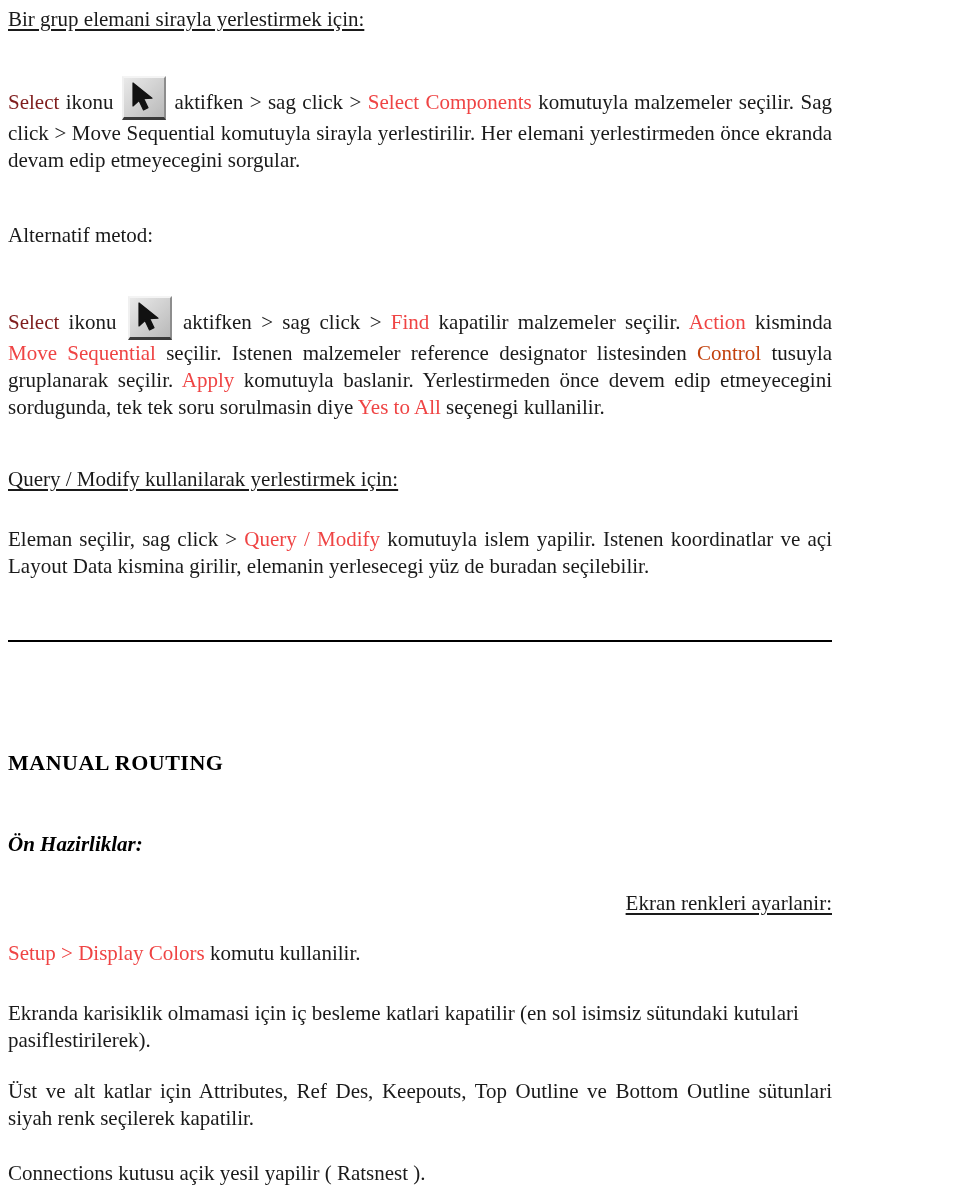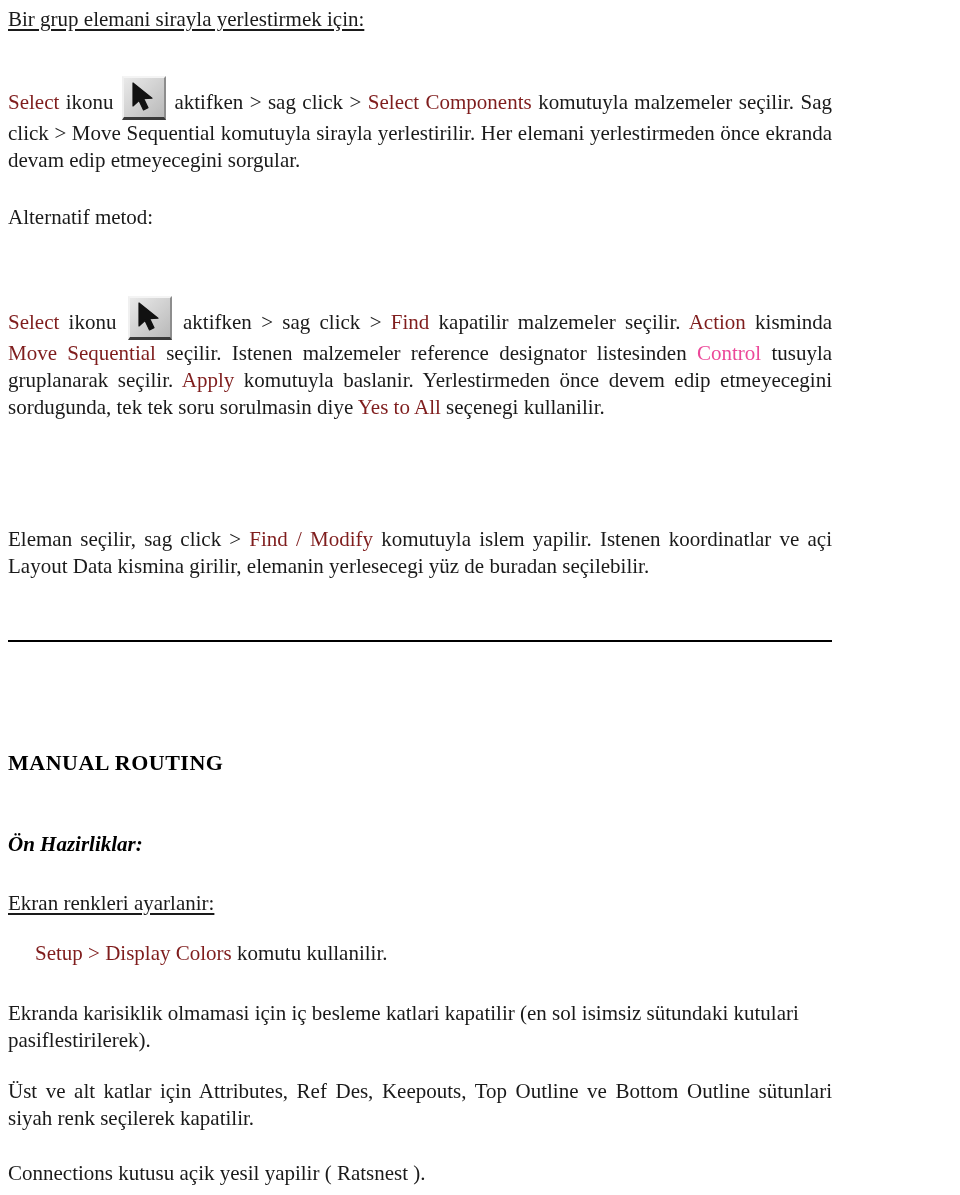--- a/index.html
+++ b/index.html
@@ -32,22 +32,22 @@
 
   .para {
     font-size: 21px;
     line-height: 27px;
     text-align: justify;
     color: #1a1a1a;
   }
   .para.nojust { text-align: left; }
 
   .red   { color: #7f1d1d; }
-  .blue  { color: #7f1d1d; }
-  .green { color: #ec4899; }
+  .blue  { color: #ef4444; }
+  .green { color: #c2410c; }
 
   .bold-center {
     font-weight: bold;
     text-align: left;
     font-size: 22px;
     letter-spacing: 0.5px;
   }
   .bold-left {
     font-weight: bold;
     font-size: 21px;
@@ -98,21 +98,21 @@
     <span class="tool-icon">
       <svg width="26" height="30" viewBox="0 0 26 30">
         <polygon points="2,1 2,24 8,18.5 12.5,28 17,25.8 12.6,16.6 21,16.2" fill="#111111" stroke="#111111" stroke-width="1.2" stroke-linejoin="round"></polygon>
       </svg>
     </span>
     <span>aktifken &gt; sag click &gt;</span>
     <span class="blue">Select Components</span>
     <span>komutuyla malzemeler seçilir. Sag click &gt; Move Sequential komutuyla sirayla yerlestirilir. Her elemani yerlestirmeden önce ekranda devam edip etmeyecegini sorgular.</span>
   </div>
 
-  <div class="abs" style="top:204px;">
+  <div class="abs" style="top:222px;">
     <span class="para">Alternatif metod:</span>
   </div>
 
   <div class="abs para" style="top:296px;">
     <span class="red">Select</span>
     <span>ikonu</span>
     <span class="tool-icon">
       <svg width="26" height="30" viewBox="0 0 26 30">
         <polygon points="2,1 2,24 8,18.5 12.5,28 17,25.8 12.6,16.6 21,16.2" fill="#111111" stroke="#111111" stroke-width="1.2" stroke-linejoin="round"></polygon>
       </svg>
@@ -125,38 +125,41 @@
     <span class="blue">Move Sequential</span>
     <span>seçilir. Istenen malzemeler reference designator listesinden</span>
     <span class="green">Control</span>
     <span>tusuyla gruplanarak seçilir.</span>
     <span class="blue">Apply</span>
     <span>komutuyla baslanir. Yerlestirmeden önce devem edip etmeyecegini sordugunda, tek tek soru sorulmasin diye</span>
     <span class="blue">Yes to All</span>
     <span>seçenegi kullanilir.</span>
   </div>
 
+  <div class="abs" style="top:466px;">
+    <span class="heading-underline">Query / Modify kullanilarak yerlestirmek için:</span>
+  </div>
 
   <div class="abs para" style="top:526px;">
     <span>Eleman seçilir, sag click &gt;</span>
-    <span class="blue">Find / Modify</span>
+    <span class="blue">Query / Modify</span>
     <span>komutuyla islem yapilir. Istenen koordinatlar ve açi Layout Data kismina girilir, elemanin yerlesecegi yüz de buradan seçilebilir.</span>
   </div>
 
   <hr class="divider abs" style="top:640px;">
 
   <div class="abs bold-center" style="top:750px;">MANUAL ROUTING</div>
 
   <div class="abs bold-left" style="top:832px;font-style:italic;">Ön Hazirliklar:</div>
 
-  <div class="abs" style="top:890px;">
+  <div class="abs" style="top:890px;text-align:right;">
     <span class="heading-underline">Ekran renkleri ayarlanir:</span>
   </div>
 
-  <div class="abs para nojust" style="top:940px;margin-left:27px;">
+  <div class="abs para nojust" style="top:940px;">
     <span class="blue">Setup &gt; Display Colors</span>
     <span>komutu kullanilir.</span>
   </div>
 
   <div class="abs para nojust" style="top:1000px;">Ekranda karisiklik olmamasi için iç besleme katlari kapatilir (en sol isimsiz sütundaki kutulari pasiflestirilerek).</div>
 
   <div class="abs para" style="top:1078px;">Üst ve alt katlar için Attributes, Ref Des, Keepouts, Top Outline ve Bottom Outline sütunlari siyah renk seçilerek kapatilir.</div>
 
   <div class="abs para nojust" style="top:1160px;">Connections kutusu açik yesil yapilir ( Ratsnest ).</div>
 

